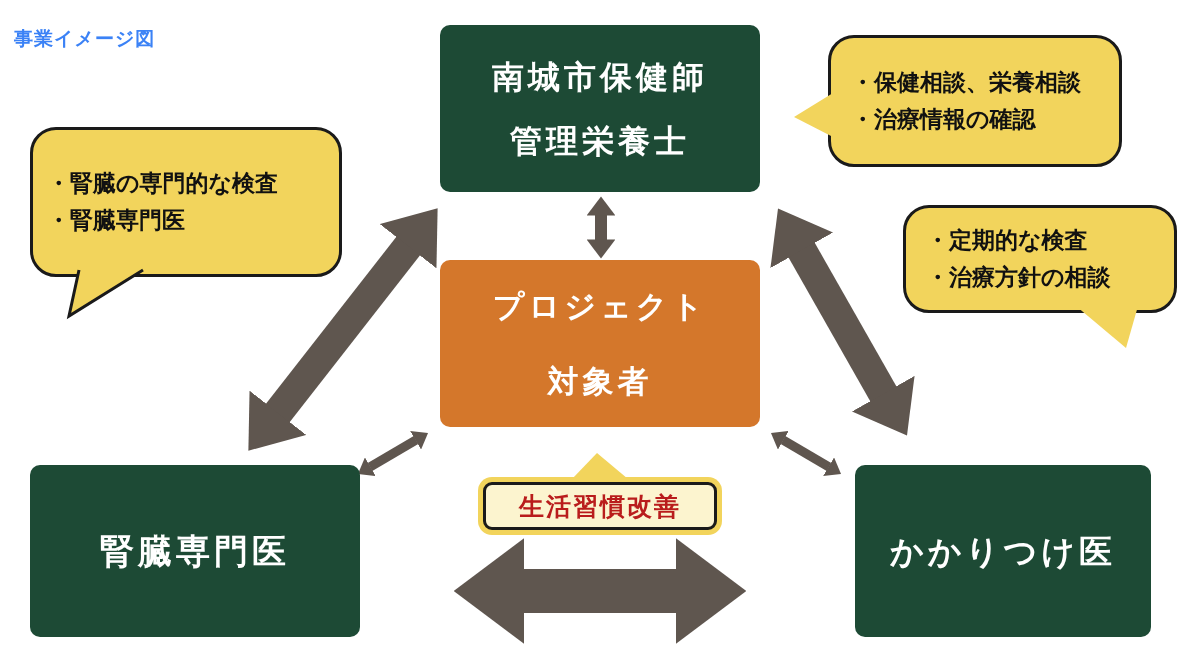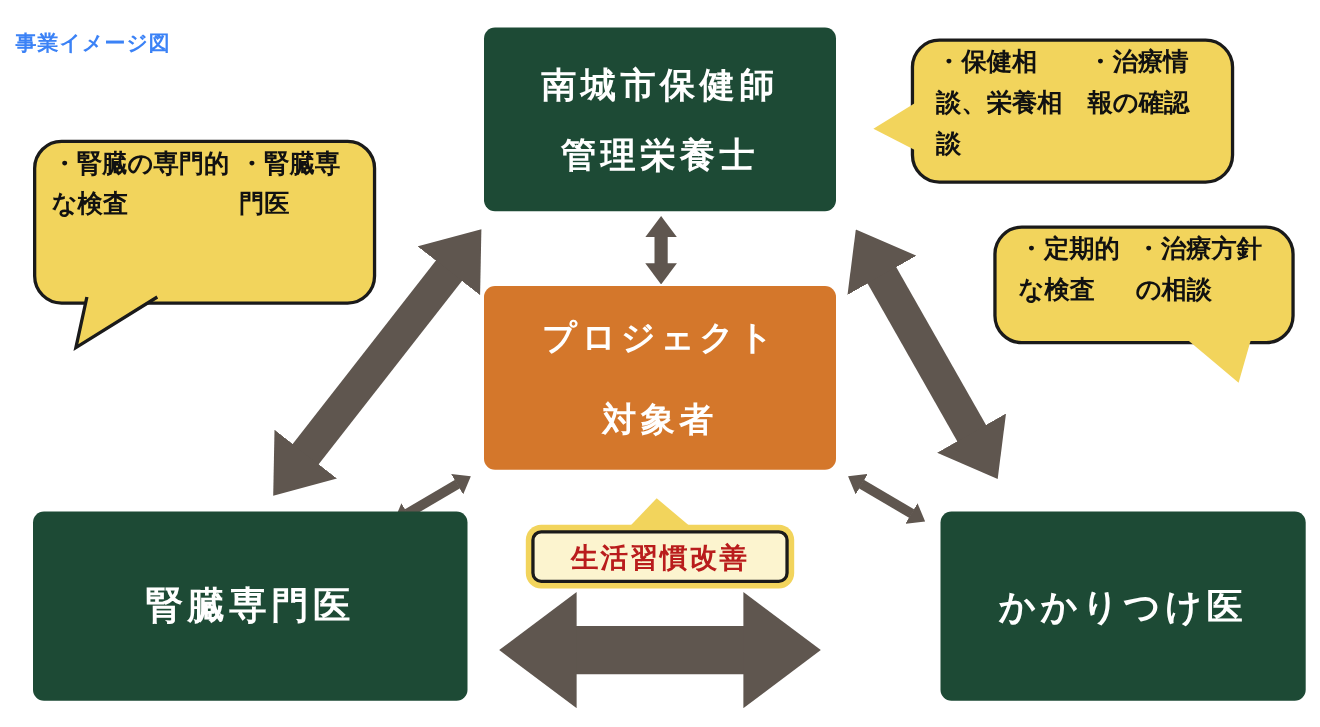--- a/index.html
+++ b/index.html
@@ -23,28 +23,28 @@
     position: absolute; border-radius: 10px; color: #ffffff;
     display: flex; flex-direction: column; align-items: center; justify-content: center;
     text-align: center; z-index: 2;
   }
   .node .nline { letter-spacing: 4px; line-height: 1; }
   .green  { background: #1d4a35; }
   .orange { background: #d4772b; }
 
   #node-health  { left: 440px; top: 25px;  width: 320px; height: 167px; font-size: 32px; gap: 32px; }
   #node-project { left: 440px; top: 260px; width: 320px; height: 167px; font-size: 31px; gap: 44px; }
-  #node-kidney  { left: 30px;  top: 465px; width: 395px; height: 172px; font-size: 34px; letter-spacing: 4px; }
-  #node-family  { left: 855px; top: 465px; width: 332px; height: 172px; font-size: 33px; letter-spacing: 3px; }
+  #node-kidney  { left: 30px;  top: 465px; width: 330px; height: 172px; font-size: 34px; letter-spacing: 4px; }
+  #node-family  { left: 855px; top: 465px; width: 296px; height: 172px; font-size: 33px; letter-spacing: 3px; }
 
   
   .bubble {
     position: absolute; background: #f2d45c;
     border: 3px solid #1a1a1a; border-radius: 26px;
-    z-index: 3; display: flex; flex-direction: row; justify-content: center;
+    z-index: 3; display: flex; flex-direction: column; justify-content: center;
     padding: 0 20px; font-size: 23px; color: #111; line-height: 1.6;
   }
   #bubble-left     { left: 30px;  top: 127px; width: 312px; height: 150px; padding-left: 14px; }
   #bubble-topright { left: 828px; top: 35px;  width: 294px; height: 132px; }
   #bubble-right    { left: 903px; top: 205px; width: 274px; height: 108px; }
 
   .tail { position: absolute; overflow: visible; }
 
   
   #bubble-lifestyle {

